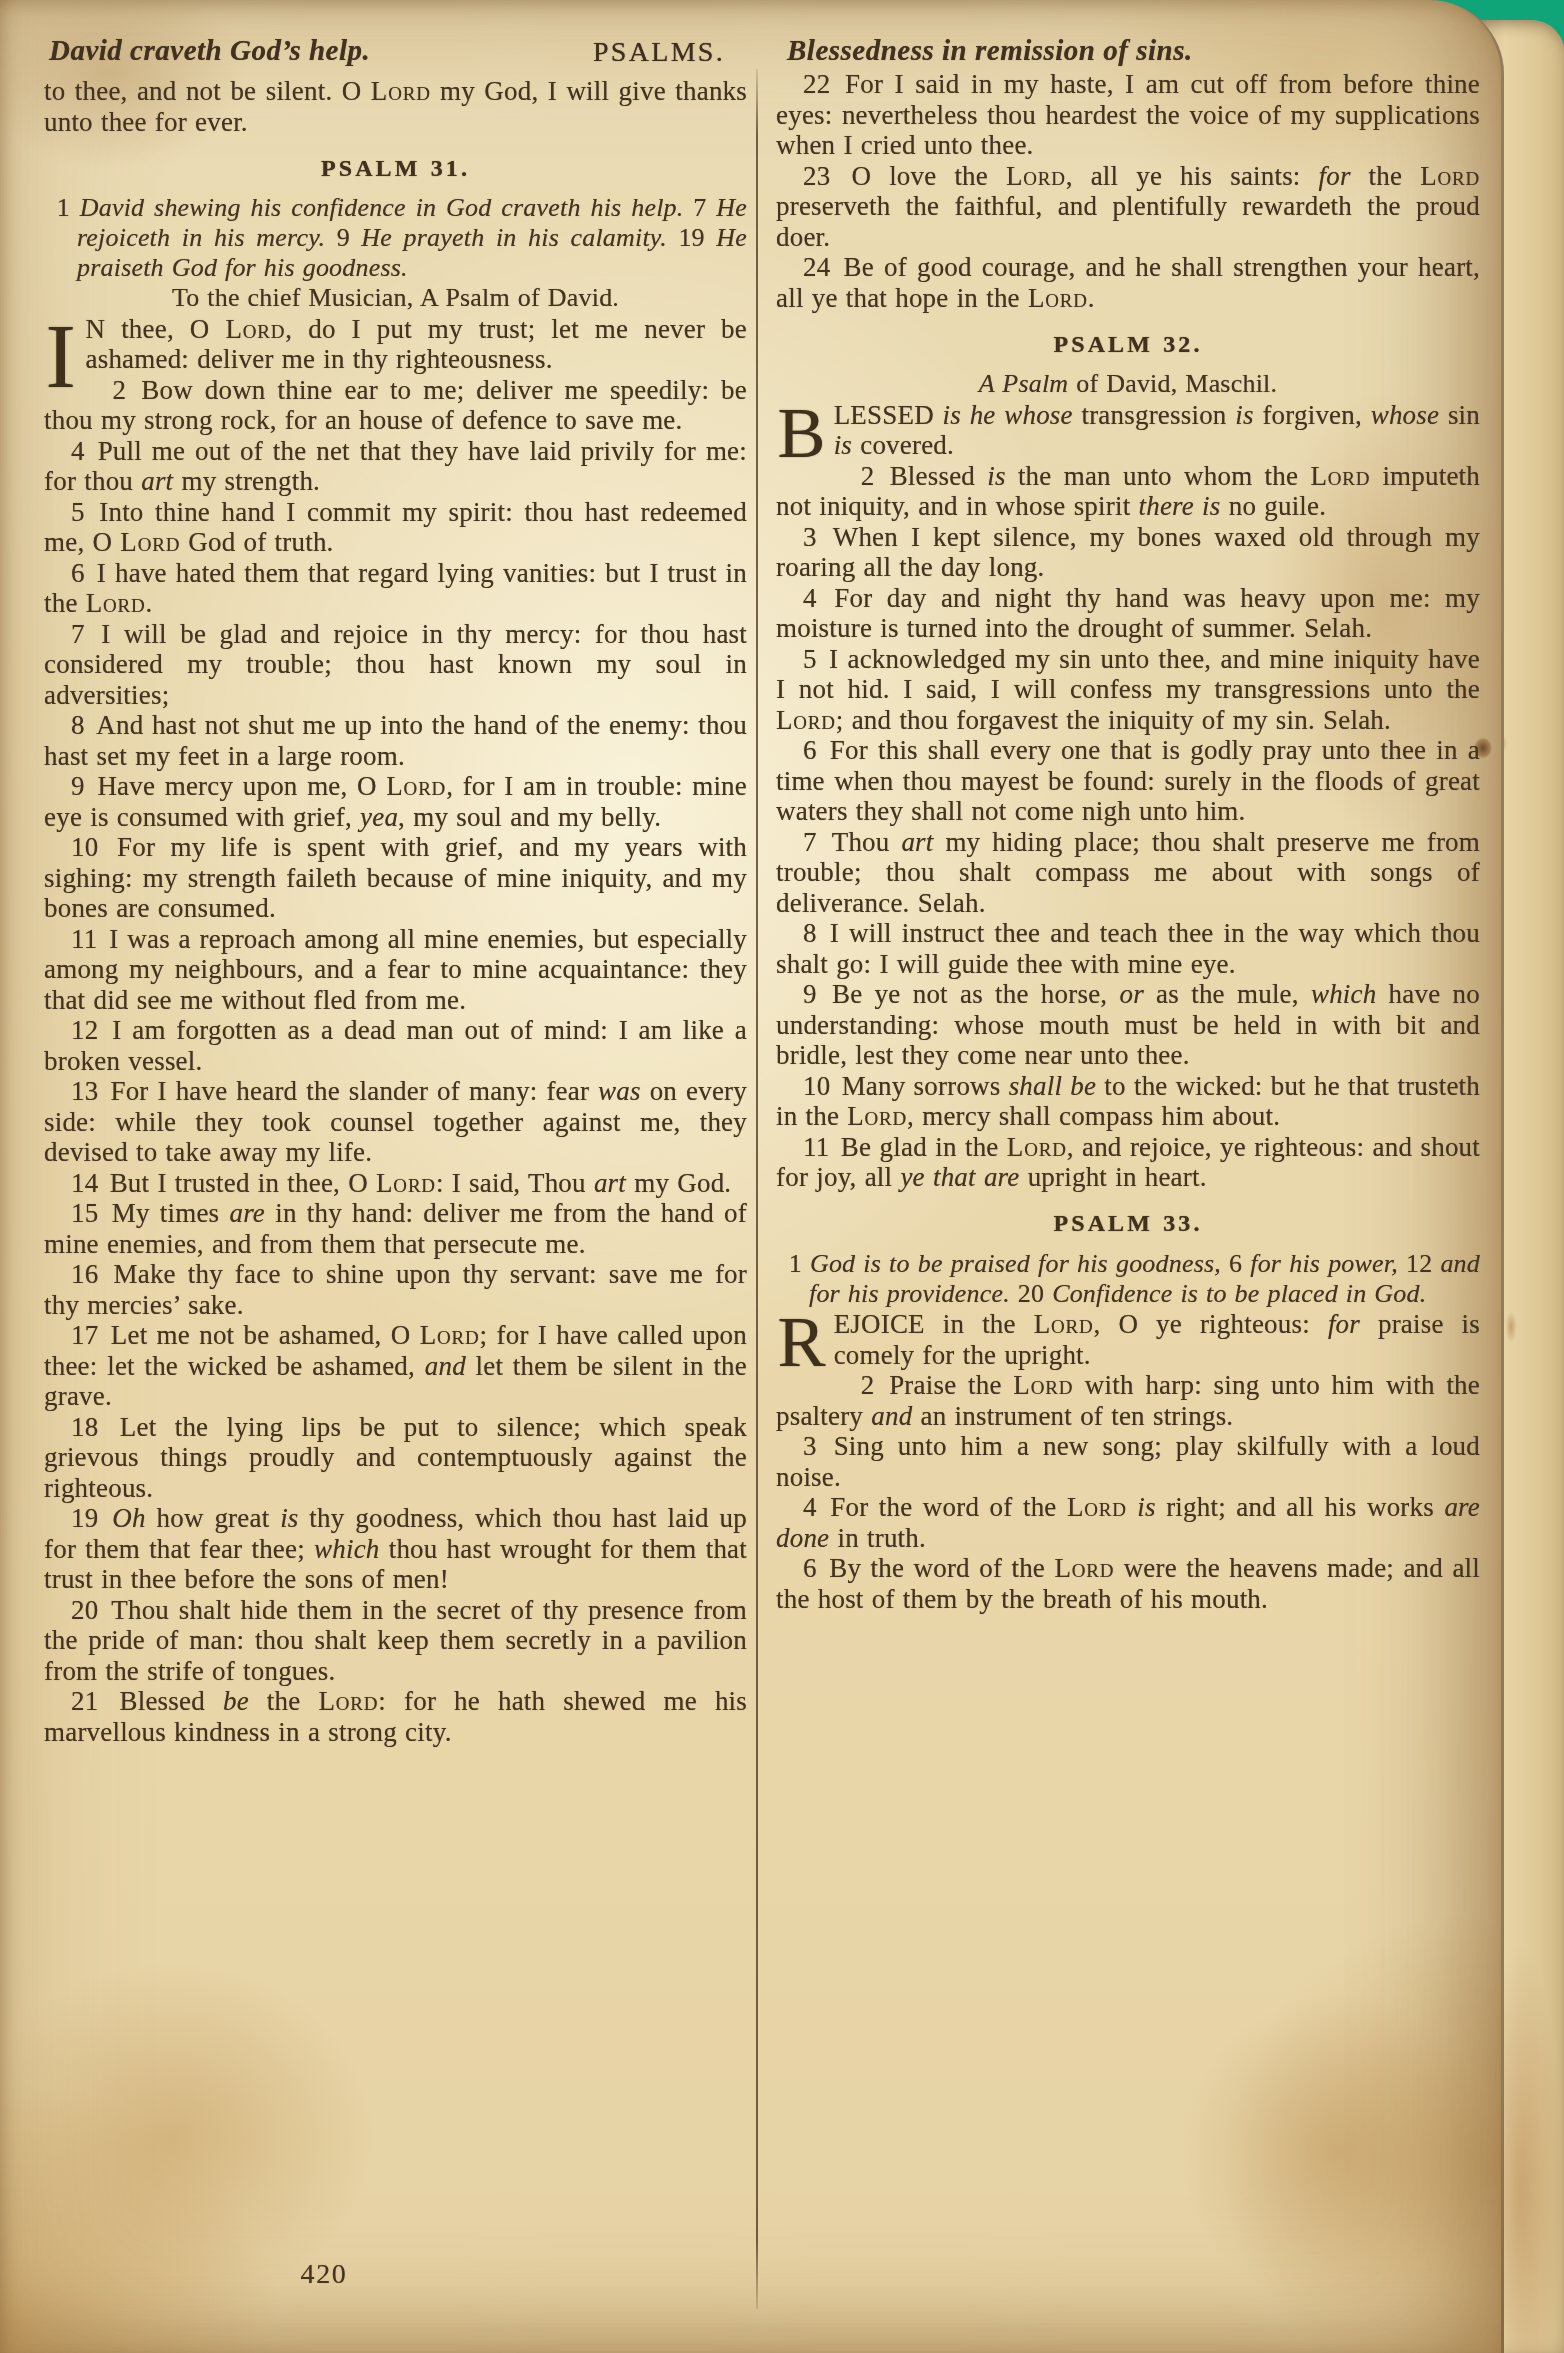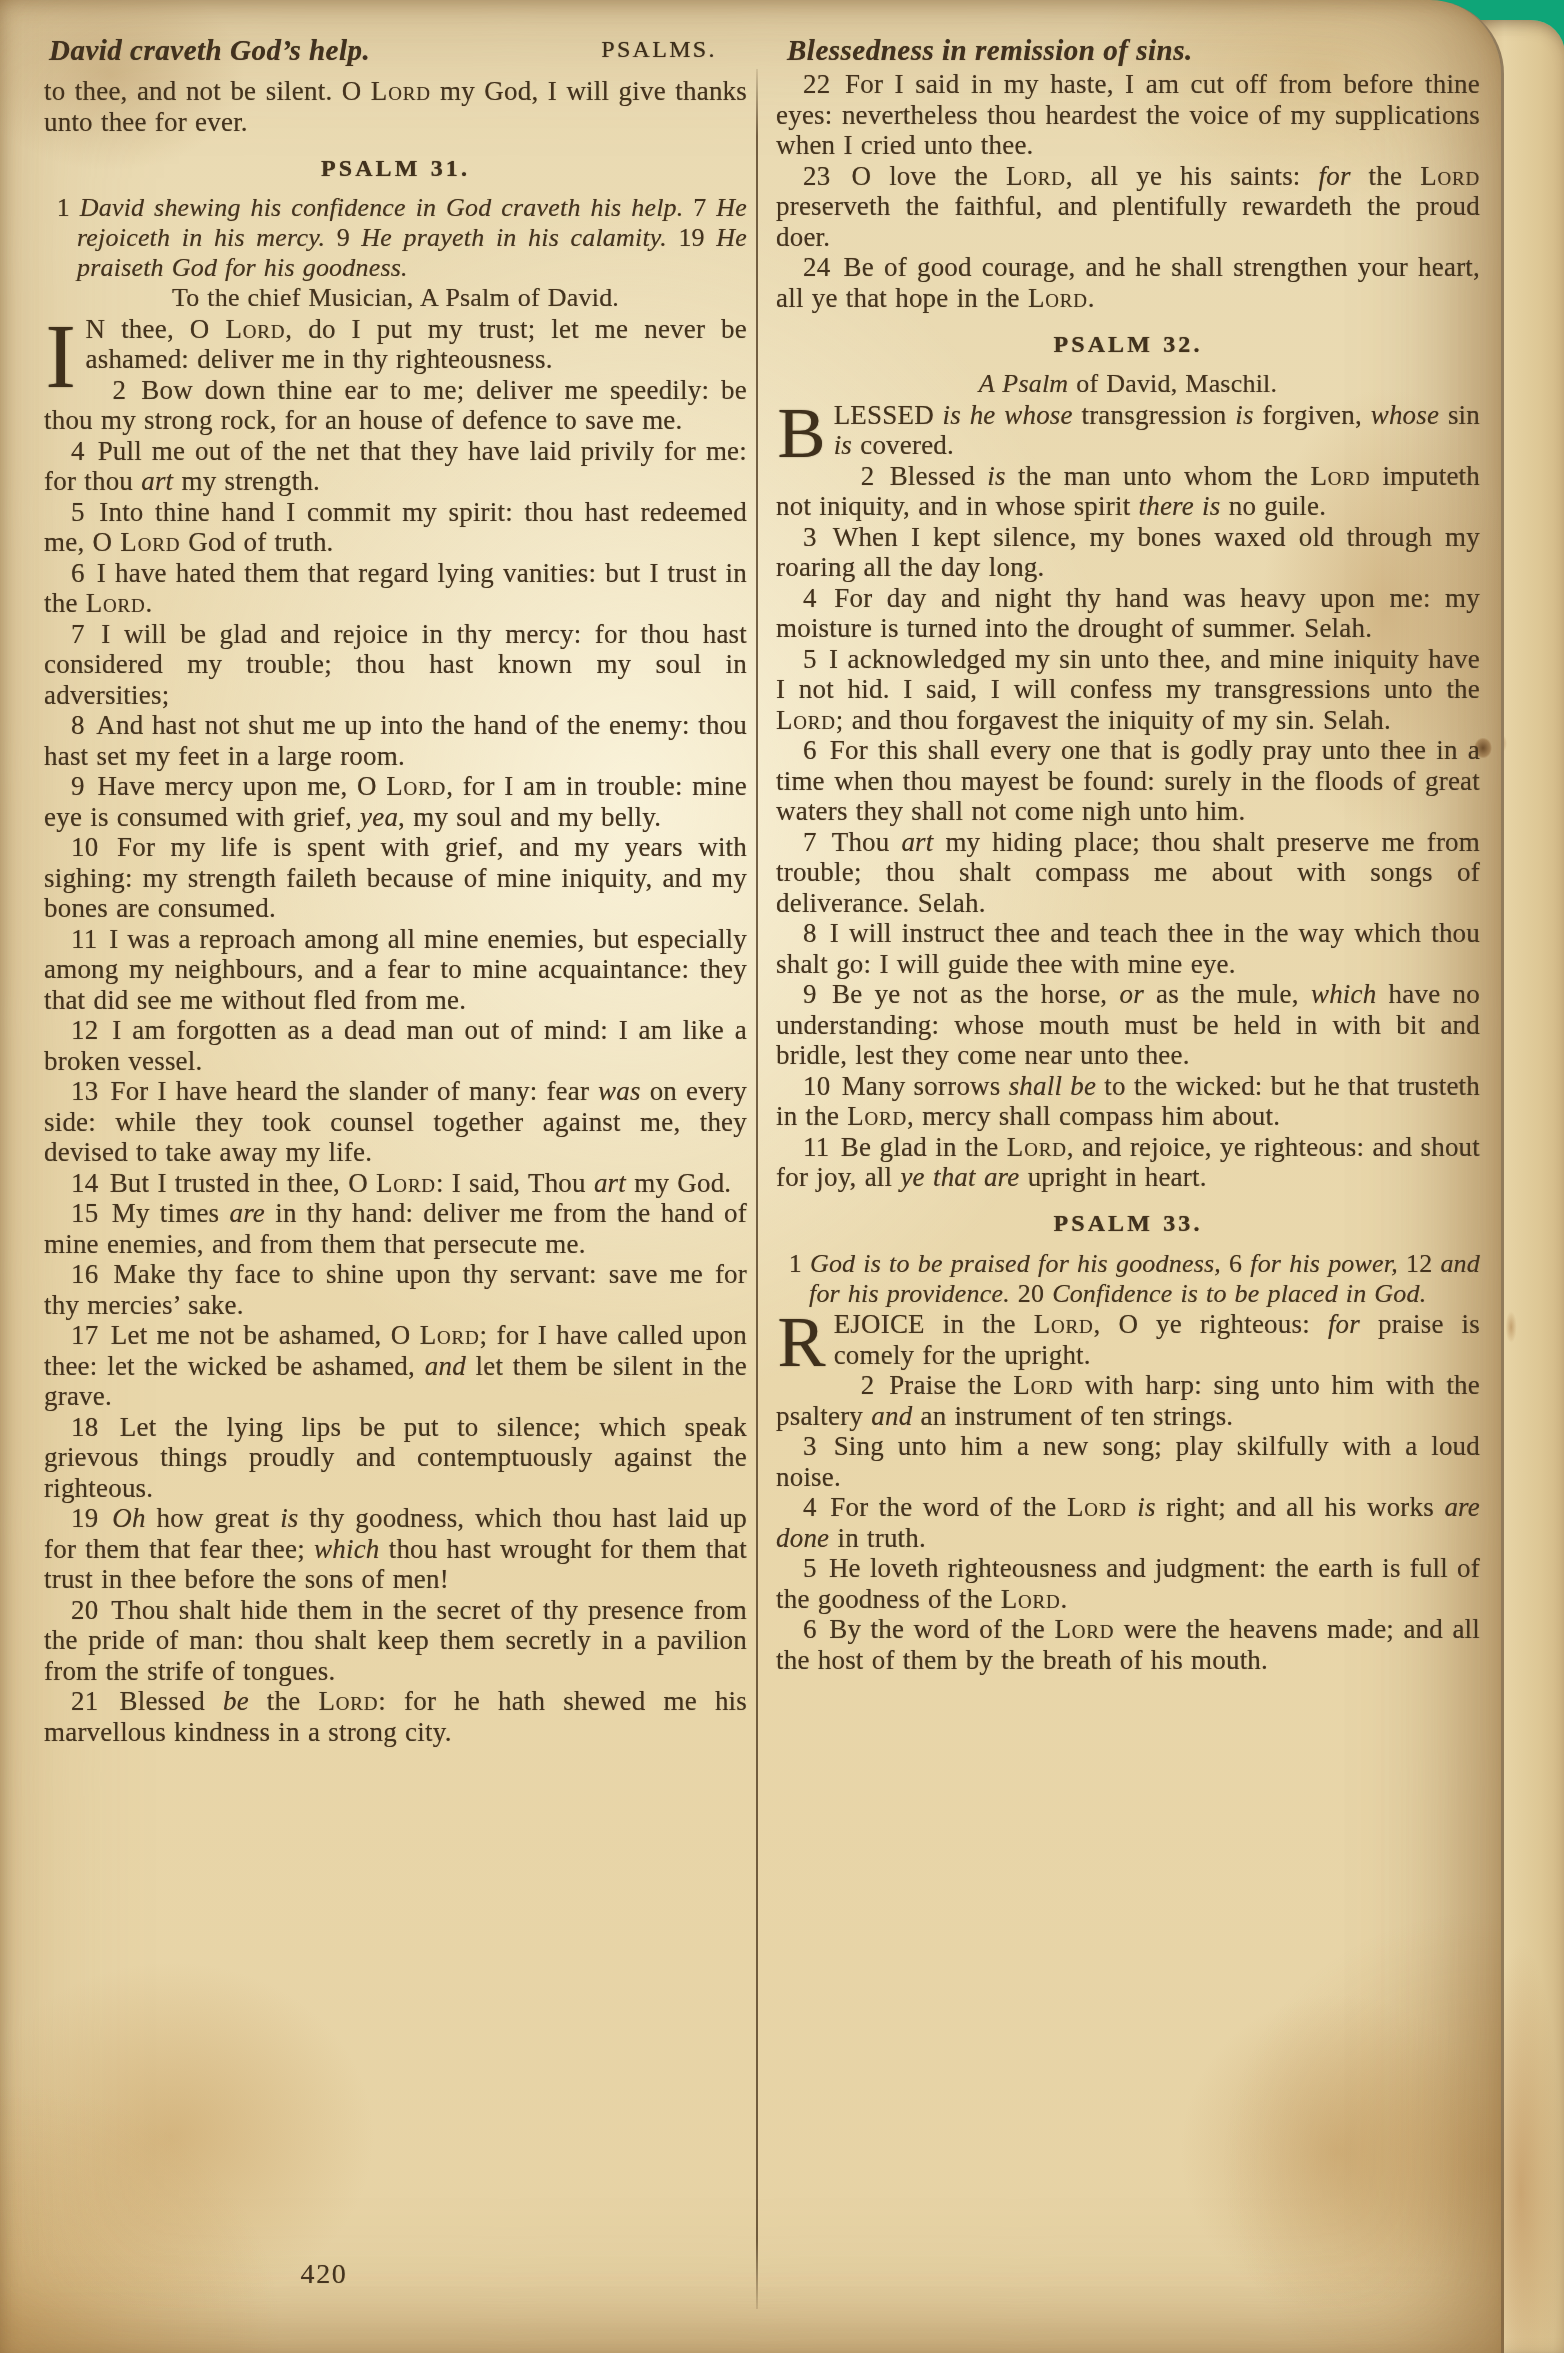--- a/index.html
+++ b/index.html
@@ -49,21 +49,21 @@
     background:radial-gradient(closest-side, rgba(92,60,28,.85), rgba(120,75,32,.4) 60%, transparent 75%);}
 
   .running-head{
     position:absolute;top:34px;font-size:29px;font-style:italic;font-weight:600;
     letter-spacing:0.5px;color:#41311e;text-shadow:0 0 0.8px rgba(65,49,30,.65);white-space:nowrap;
   }
   .rh-left{left:49px;}
   .rh-right{left:787px;}
   .book-title{
     position:absolute;top:36px;left:659px;transform:translateX(-50%);
-    font-size:24px;letter-spacing:2.3px;color:#3e2f1c;white-space:nowrap;
+    font-size:28px;letter-spacing:2.3px;color:#3e2f1c;white-space:nowrap;
     text-shadow:0 0 1px rgba(60,45,25,.85);
   }
   .divider{
     position:absolute;left:756px;top:69px;height:2240px;width:2.3px;
     background:linear-gradient(rgba(80,58,32,.12), rgba(80,58,32,.78) 3%, rgba(80,58,32,.78) 97%, rgba(80,58,32,.15));
   }
   .col{
     position:absolute;text-align:justify;
     font-size:27px;line-height:30.5px;letter-spacing:0.2px;word-spacing:1.2px;
     color:#44331e;text-shadow:0 0 0.8px rgba(68,51,30,.55);
@@ -154,19 +154,18 @@
       <p class="verse"><span class="vnum">8 </span>I will instruct thee and teach thee in the way which thou shalt go: I will guide thee with mine eye.</p>
       <p class="verse"><span class="vnum">9 </span>Be ye not as the horse, <span class="it">or</span> as the mule, <span class="it">which</span> have no understanding: whose mouth must be held in with bit and bridle, lest they come near unto thee.</p>
       <p class="verse"><span class="vnum">10 </span>Many sorrows <span class="it">shall be</span> to the wicked: but he that trusteth in the <span class="sc">Lord</span>, mercy shall compass him about.</p>
       <p class="verse"><span class="vnum">11 </span>Be glad in the <span class="sc">Lord</span>, and rejoice, ye righteous: and shout for joy, all <span class="it">ye that are</span> upright in heart.</p>
       <h2 class="psalm-heading">PSALM 33.</h2>
       <p class="summary">1 <span class="it">God is to be praised for his goodness,</span> 6 <span class="it">for his power,</span> 12 <span class="it">and for his providence.</span> 20 <span class="it">Confidence is to be placed in God.</span></p>
       <p class="verse dropverse"><span class="dropcap">R</span>EJOICE in the <span class="sc">Lord</span>, O ye righteous: <span class="it">for</span> praise is comely for the upright.</p>
       <p class="verse"><span class="vnum">2 </span>Praise the <span class="sc">Lord</span> with harp: sing unto him with the psaltery <span class="it">and</span> an instrument of ten strings.</p>
       <p class="verse"><span class="vnum">3 </span>Sing unto him a new song; play skilfully with a loud noise.</p>
       <p class="verse"><span class="vnum">4 </span>For the word of the <span class="sc">Lord</span> <span class="it">is</span> right; and all his works <span class="it">are done</span> in truth.</p>
-      <p class="verse"><span class="vnum">5 </span>He loveth righteousness and judgment: the earth is full of the goodness of the <span class="sc">Lord</span>.</p>
       <p class="verse"><span class="vnum">6 </span>By the word of the <span class="sc">Lord</span> were the heavens made; and all the host of them by the breath of his mouth.</p>
     </div>
 
   <div class="page-number">420</div>
 </div>
 
 
 </body></html>

